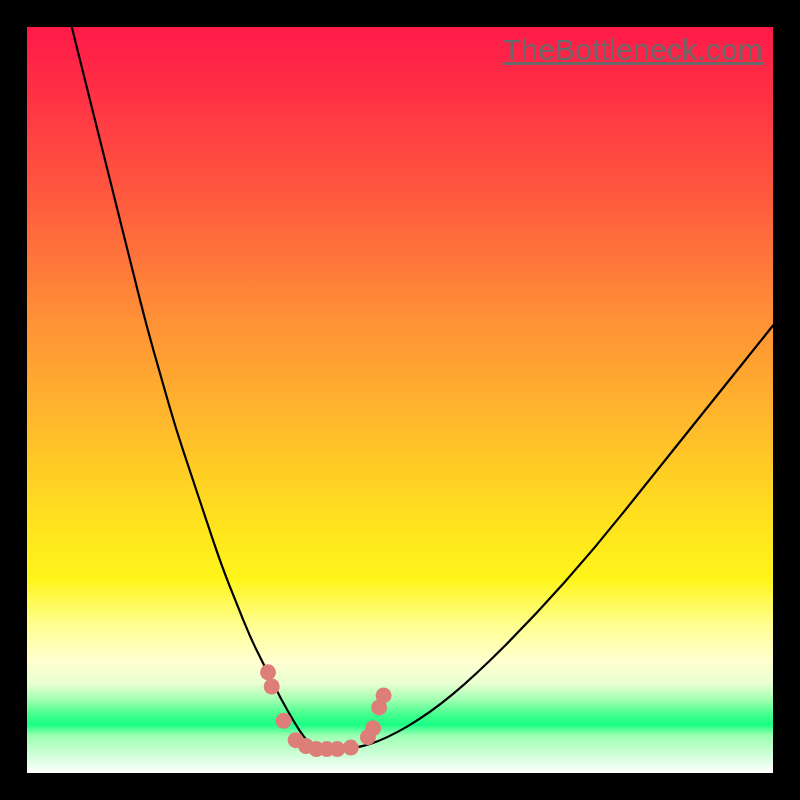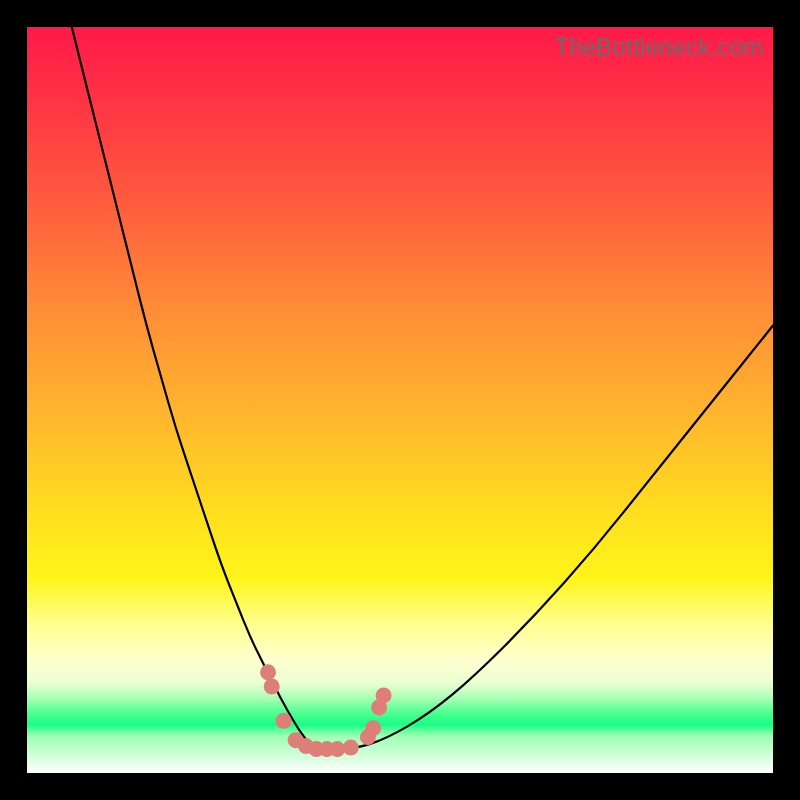--- a/index.html
+++ b/index.html
@@ -40,24 +40,25 @@
       #19ff86 93.5%,
       #9dffb2 95%,
       #ffffff 100%
     );
   }
   .watermark {
     position: absolute;
     top: 6px;
     right: 10px;
     color: #6a6a6a;
-    font-size: 24px;
+    font-size: 30px;
     font-weight: 400;
     letter-spacing: 0.2px;
     user-select: none;
+    text-decoration: underline;
   }
   svg.curve {
     position: absolute;
     inset: 0;
     width: 746px;
     height: 746px;
     overflow: visible;
   }
   .curve path.line {
     fill: none;

